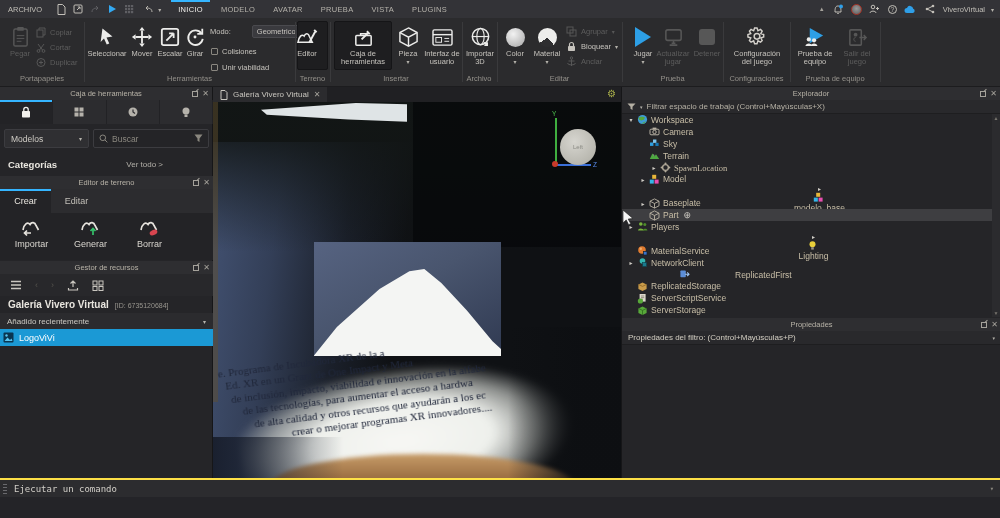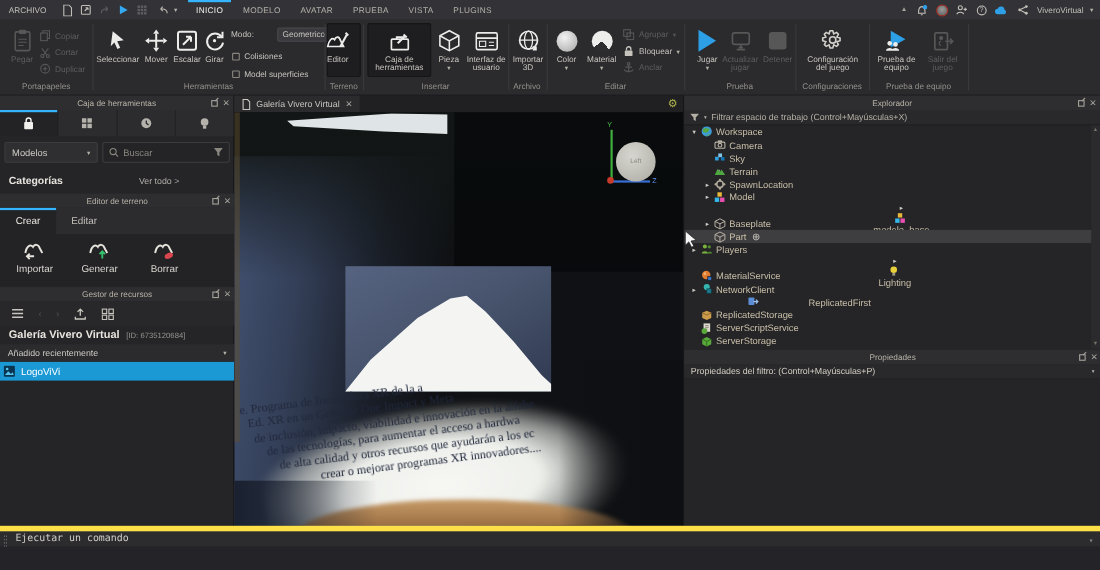--- a/index.html
+++ b/index.html
@@ -93,21 +93,21 @@
 .trow{position:relative;height:11.9px;display:flex;align-items:center;font-size:8.5px;color:#c9bfa8}
 .trow.sel{background:#3e3e41}
 .tarr{width:10px;text-align:center;font-size:6px;color:#cfccc5}
 .tico{width:12px;height:11px;display:inline-flex;align-items:center;justify-content:center;margin-right:3px}
 .tplus{margin-left:5px;font-size:9px;color:#c9c6bf}
 .expscroll{position:absolute;right:0;top:27px;width:8px;height:203px;background:#2b2b2e;font-size:5px;color:#77746e;display:flex;flex-direction:column;justify-content:space-between;align-items:center;padding:1px 0}
 #proppanel{position:absolute;left:0;top:231px;width:379px;height:160px}
 .prop-filter{position:absolute;left:0;top:13px;width:379px;height:14px;background:#29292c;border-bottom:1px solid #1e1e20;display:flex;align-items:center;justify-content:space-between;padding:0 6px;font-size:8px;color:#d3cec2}
 .prop-body{position:absolute;left:0;top:27px;width:379px;height:133px;background:#252528}
 
-#cmdbar{position:absolute;left:0;top:478px;width:1000px;height:19px;background:#2c2c2f;border-top:5px solid #fde047;display:flex;align-items:center;font-family:"DejaVu Sans Mono",monospace;font-size:9px;color:#d2cfc8;padding-left:14px}
+#cmdbar{position:absolute;left:0;top:478px;width:1000px;height:19px;background:#2c2c2f;border-top:2px solid #fde047;display:flex;align-items:center;font-family:"DejaVu Sans Mono",monospace;font-size:9px;color:#d2cfc8;padding-left:14px}
 .cmdgrip{position:absolute;left:3px;top:3px;width:4px;height:13px;background-image:radial-gradient(circle,#6a6a6e 35%,transparent 40%);background-size:2px 3px}
 .cmdcarat{position:absolute;right:6px;top:5px;font-size:7px;color:#8a877f}
 #statusbar{position:absolute;left:0;top:497px;width:1000px;height:21px;background:#242428}
 .cursor-arrow{position:absolute;z-index:50}
 </style>
 </head>
 <body>
 
 <div id="app">
 
@@ -281,21 +281,21 @@
           <span>Geometrico</span>
           <span class="carat">▾</span>
         </span>
     </div>
     <div style="position:absolute;left:211px;top:26px" class="srow">
         <span class="chk"></span>
         <span>Colisiones</span>
       </div>
     <div style="position:absolute;left:211px;top:42px" class="srow">
         <span class="chk"></span>
-        <span>Model superficies</span>
+        <span>Unir viabilidad</span>
       </div>
     <span class="secl" style="left:84px;width:211px">Herramientas</span>
     <div class="vsep" style="left:295px"></div>
 
     <div class="pressed" style="position:absolute;left:297px;top:3px;width:31px;height:49px"></div>
     <div class="rbtn" style="left:286px;width:42px">
       <span class="ric">
           <svg width="23" height="21" viewBox="0 0 24 22">
             <path d="M2 16c1-6 4-9 6.5-6.5C10 6 13 6.5 14 10l3 6z" fill="none" stroke="#ececea" stroke-width="1.6"></path>
             <path d="M14 16L20 5" stroke="#ececea" stroke-width="2"></path>
@@ -701,21 +701,21 @@
         <div class="trow" style="padding-left: 16px;">
           <span class="tarr"></span>
           <span class="tico">
             <svg width="11" height="11" viewBox="0 0 11 11">
               <path d="M0.8 9 3.4 3.4 5.4 6.4 7 4.2 10.2 9Z" fill="#4da840"></path>
               <path d="M3.4 3.4 4.3 5 5 4.2 5.4 6.4Z" fill="#d8e8d8"></path>
             </svg>
           </span>
           <span>Terrain</span>
         </div>
-        <div class="trow" style="padding-left: 16px;">
+        <div class="trow" style="padding-left: 27px; font-family: Liberation Serif, serif;">
           <span class="tarr">▸</span>
           <span class="tico">
             <svg width="11" height="11" viewBox="0 0 11 11">
               <circle cx="5.5" cy="5.5" r="2.9" fill="none" stroke="#b0a898" stroke-width="1.4"></circle>
               <circle cx="5.5" cy="1.7" r="1.1" fill="#b0a898"></circle>
               <circle cx="5.5" cy="9.3" r="1.1" fill="#b0a898"></circle>
               <circle cx="1.7" cy="5.5" r="1.1" fill="#b0a898"></circle>
               <circle cx="9.3" cy="5.5" r="1.1" fill="#b0a898"></circle>
             </svg>
           </span>

